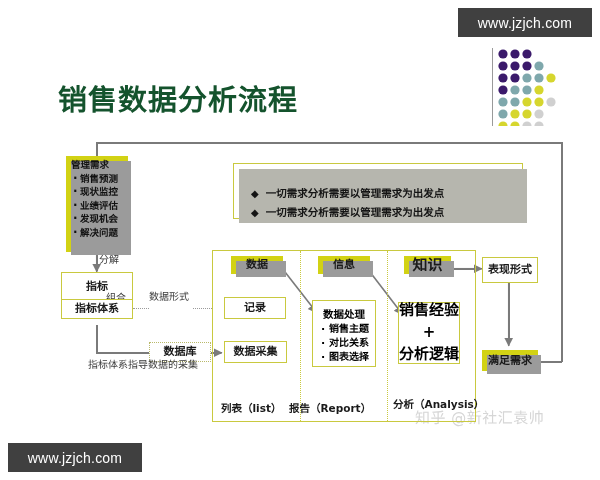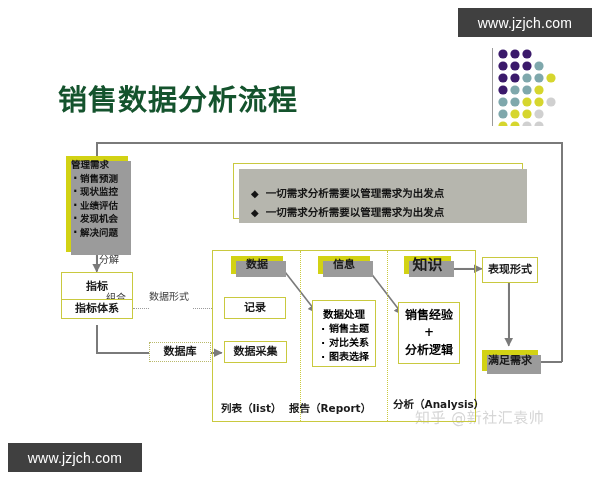--- a/index.html
+++ b/index.html
@@ -334,20 +334,21 @@
 
   <div class="box white-box" style="left:61px; top:272px; width:72px; height:30px; font-size:11px;">指标</div>
 
   <div class="lbl" style="left:106px; top:289px;">组合</div>
   <div class="lbl" style="left:149px; top:288px;">数据形式</div>
 
   <div class="box white-box" style="left:61px; top:299px; width:72px; height:20px; font-size:11px;">指标体系</div>
 
   <div class="box dashed-box" style="left:149px; top:299px; width:62px; height:20px; font-size:11px;">数据库</div>
 
+  <div class="lbl" style="left:88px; top:356px; font-size:10px;">指标体系指导数据的采集</div>
 
   <div id="pipeline"></div>
   <div class="divider" id="div-1"></div>
   <div class="divider" id="div-2"></div>
 
   <div class="box yellow-box shadowed" style="left:231px; top:256px; width:52px; height:18px; font-size:11px;">数据</div>
   <div class="box white-box" style="left:224px; top:297px; width:62px; height:22px; font-size:11px;">记录</div>
   <div class="box white-box" style="left:224px; top:341px; width:63px; height:22px; font-size:11px;">数据采集</div>
   <div class="col-caption" style="left:221px; top:400px;">列表（list）</div>
 
@@ -365,21 +366,21 @@
       </li>
       <li style="position:relative; font-size:10px; font-weight:700; line-height:1.38;">
         <span style="position:absolute; left:-8px; font-size:11px;">·</span>
         <span>图表选择</span>
       </li>
     </ul>
   </div>
   <div class="col-caption" style="left:289px; top:400px;">报告（Report）</div>
 
   <div class="box yellow-box shadowed" style="left:404px; top:256px; width:47px; height:18px; font-size:15px;">知识</div>
-  <div class="white-box" style="position:absolute; left:398px; top:302px; width:62px; height:62px; box-sizing:border-box; display:flex; flex-direction:column; align-items:center; justify-content:center; font-family:'DejaVu Sans',sans-serif; font-weight:700; font-size:12px; line-height:1.45;">
+  <div class="white-box" style="position:absolute; left:398px; top:302px; width:62px; height:62px; box-sizing:border-box; display:flex; flex-direction:column; align-items:center; justify-content:center; font-family:'DejaVu Sans',sans-serif; font-weight:700; font-size:15px; line-height:1.45;">
     <div>销售经验</div>
     <div>+</div>
     <div>分析逻辑</div>
   </div>
   <div class="col-caption" style="left:393px; top:396px;">分析（Analysis）</div>
 
   <div class="box white-box" style="left:482px; top:257px; width:56px; height:26px; font-size:11px;">表现形式</div>
   <div class="box yellow-box shadowed" style="left:482px; top:350px; width:56px; height:21px; font-size:11px;">满足需求</div>
 
 </div>

